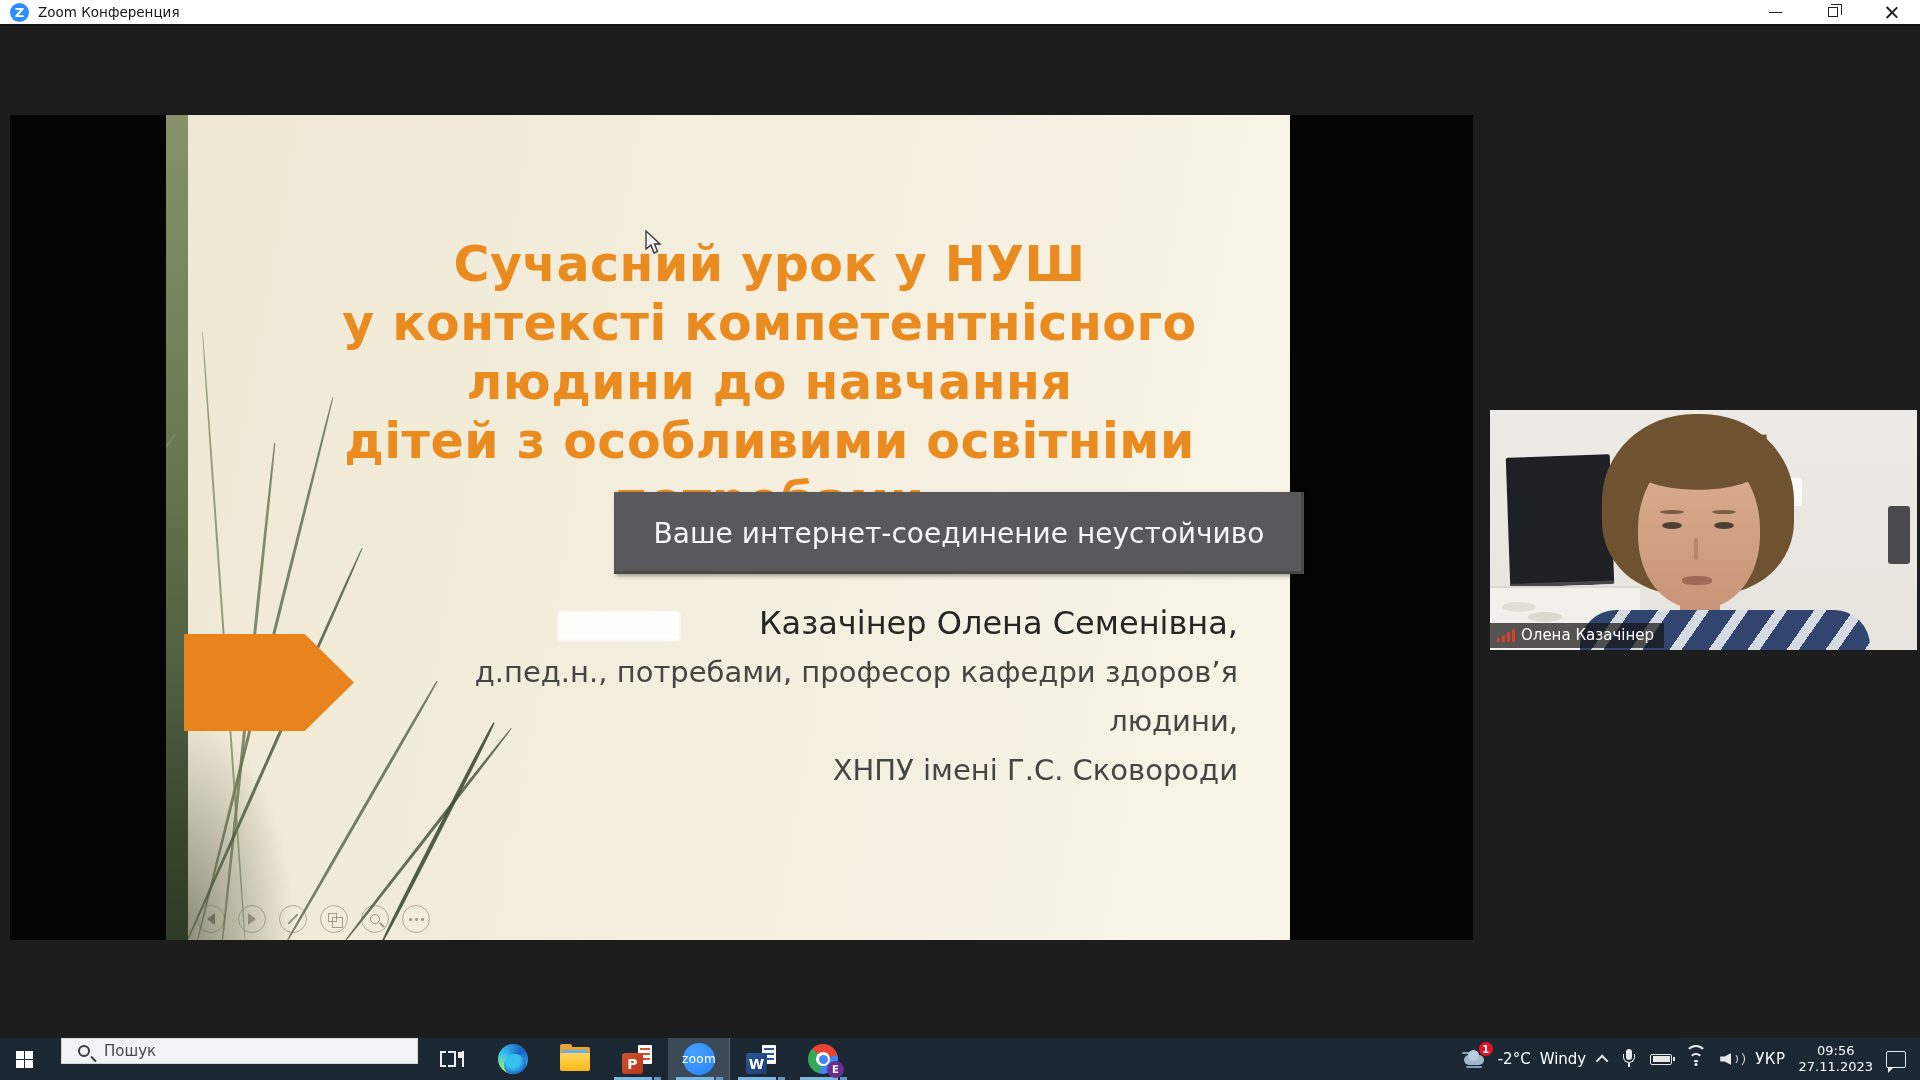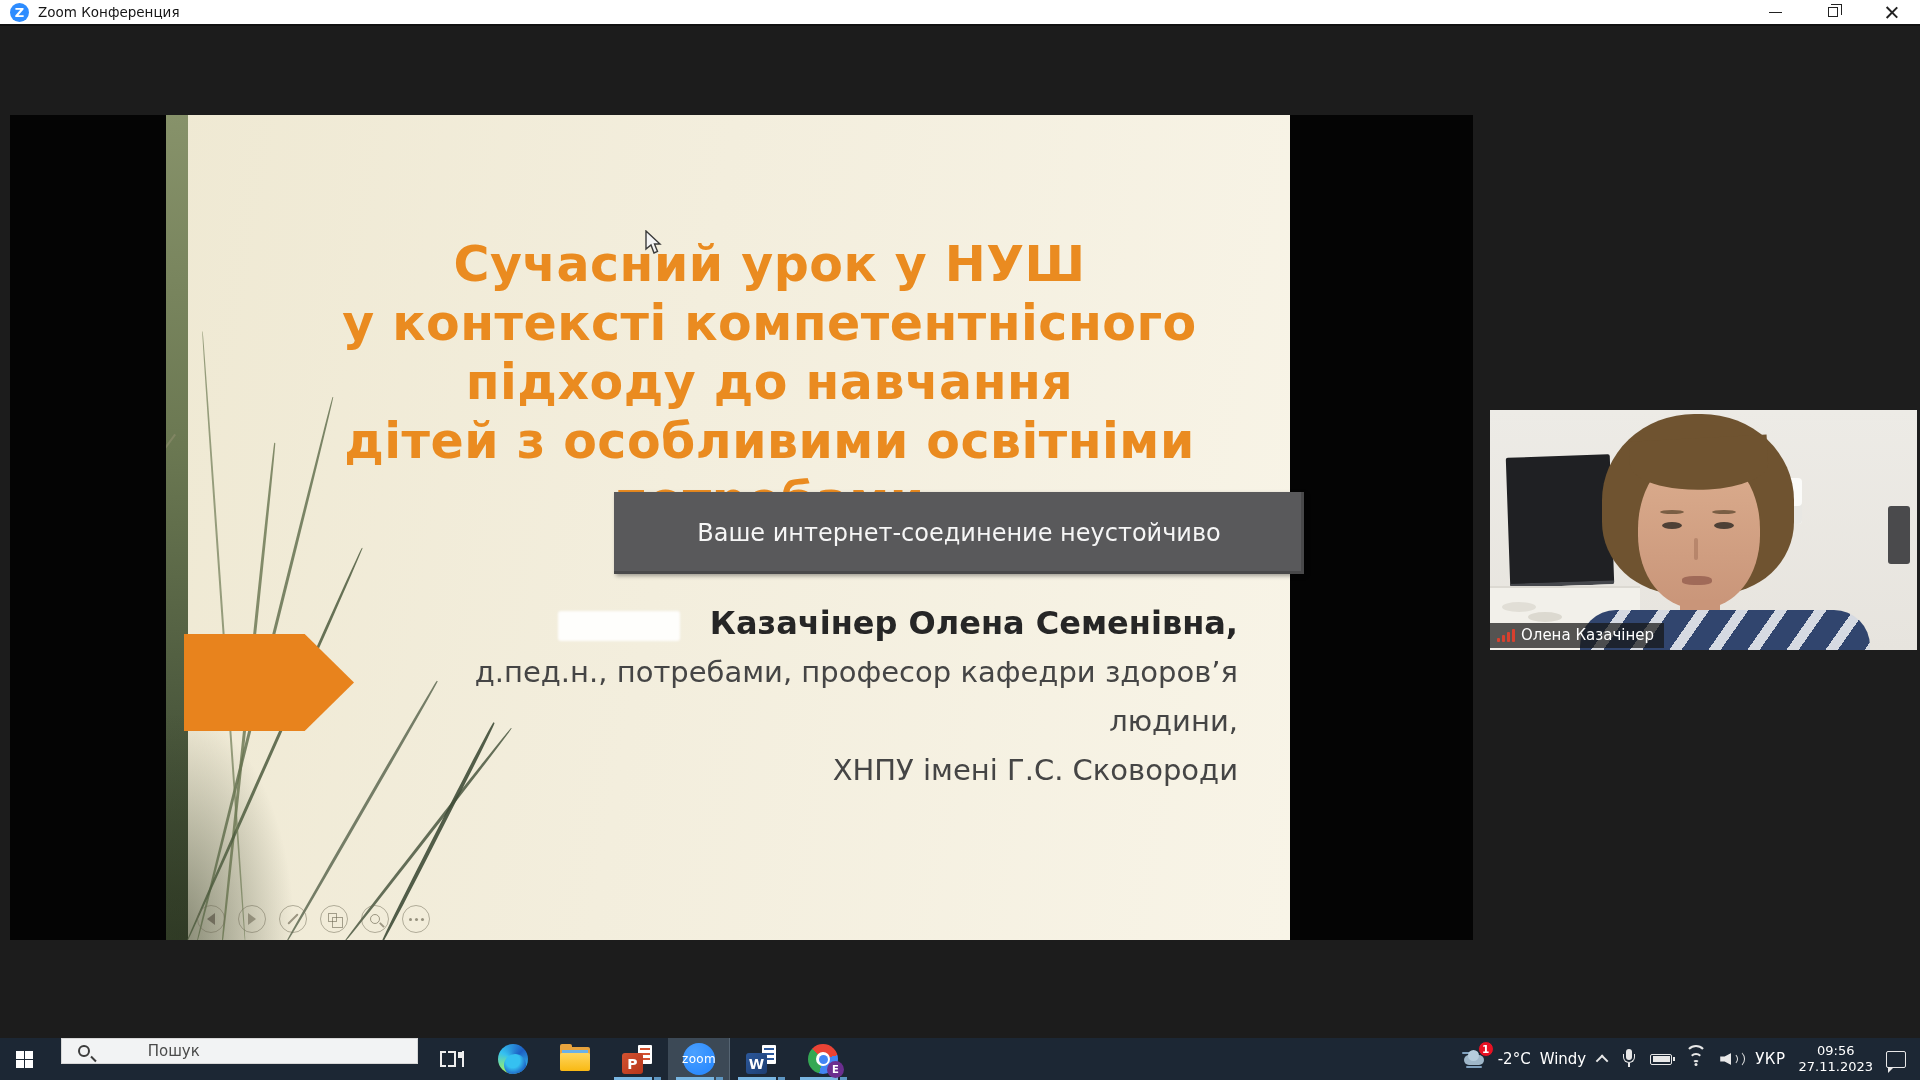--- a/index.html
+++ b/index.html
@@ -44,21 +44,21 @@
            background:radial-gradient(ellipse at 10% 100%, rgba(45,55,33,.55), rgba(45,55,33,0) 70%); }
   .beam { position:absolute; left:10px; top:320px; width:265px; height:2px;
            background:rgba(150,145,115,.5); transform:rotate(126deg); transform-origin:top left; }
 
   .slide-title { position:absolute; left:95px; right:12px; top:120px; text-align:center;
            color:#ea8b20; font-weight:bold; font-size:49px; line-height:59px; letter-spacing:.5px; }
   .glare { position:absolute; left:392px; top:496px; width:122px; height:30px;
            background:rgba(255,255,255,.9); border-radius:3px; filter:blur(1px); }
   .author { position:absolute; right:52px; top:484px; width:860px; text-align:right;
            color:#454545; font-size:29px; line-height:49px; }
-  .author .lead { font-size:32px; font-weight:bold; color:#262626; }
+  .author .lead { font-size:32px; font-weight:normal; color:#262626; }
 
   .orange-arrow { position:absolute; left:18px; top:519px; width:170px; height:97px; background:#e8831d;
            clip-path:polygon(0 0,71% 0,100% 50%,71% 100%,0 100%); }
 
   .slide-nav { position:absolute; left:31px; bottom:7px; display:flex; gap:13px; }
   .nav-circle { width:28px; height:28px; border-radius:50%; border:1.4px solid rgba(110,105,85,.5);
            display:flex; align-items:center; justify-content:center; position:relative; }
   .tri-left { width:0; height:0; border:6px solid transparent; border-right:8px solid rgba(95,90,75,.75); margin-left:-6px;}
   .tri-right{ width:0; height:0; border:6px solid transparent; border-left:8px solid rgba(110,105,85,.6); margin-right:-6px;}
   .pen-glyph { width:14px; height:2px; background:rgba(110,105,85,.65); transform:rotate(-45deg); border-radius:1px; }
@@ -68,21 +68,21 @@
   .mag-glyph { width:10px; height:10px; border:1.6px solid rgba(110,105,85,.65); border-radius:50%; position:relative; }
   .mag-glyph::after { content:""; position:absolute; left:8px; top:9px; width:6px; height:1.8px;
            background:rgba(110,105,85,.65); transform:rotate(45deg); }
   .dots-glyph { width:3px; height:3px; border-radius:50%; background:rgba(110,105,85,.7);
            box-shadow:6px 0 0 rgba(110,105,85,.7), 12px 0 0 rgba(110,105,85,.7); margin-right:12px;}
 
   
   .net-warning { position:absolute; left:614px; top:466px; width:690px; height:82px; background:#59595b;
            display:flex; align-items:center; justify-content:center;
            box-shadow:inset -3px -3px 0 rgba(0,0,0,.18), 2px 2px 4px rgba(0,0,0,.35); }
-  .net-warning span { color:#f6f6f6; font-size:24px; }
+  .net-warning span { color:#f6f6f6; font-size:28px; }
 
   
   .video-tile { position:absolute; left:1490px; top:384px; width:427px; height:240px; overflow:hidden;
            background:linear-gradient(#edebe6,#e7e4de); }
   .v-monitor { position:absolute; left:18px; top:46px; width:104px; height:130px; background:#1f2023;
            border-bottom:4px solid #45474c; transform:rotate(-2deg); border-radius:2px; }
   .v-shelf { position:absolute; left:0; top:176px; width:150px; height:64px; background:#f2f0ea;
            box-shadow:inset 0 2px 0 #dcd9d2; }
   .v-dish { position:absolute; left:12px; top:192px; width:34px; height:10px; border-radius:50%;
            background:#e1ded6; box-shadow:26px 10px 0 #dcd9d0; }
@@ -114,21 +114,21 @@
 
   
   .cursor { position:absolute; left:645px; top:204px; }
 
   
   .taskbar { position:absolute; left:0; top:1038px; width:1920px; height:42px; background:#1c2734; }
   .start-btn { position:absolute; left:0; top:0; width:48px; height:42px; display:flex; align-items:center; justify-content:center; }
   .win-logo { width:17px; height:17px; display:grid; grid-template-columns:8px 8px; grid-template-rows:8px 8px; gap:1.5px; }
   .win-logo i { background:#fff; }
   .search-box { position:absolute; left:61px; top:0; width:357px; height:26px; background:#f2f3f4;
-           border:1px solid #d7d7d7; display:flex; align-items:center;gap:44px; }
+           border:1px solid #d7d7d7; display:flex; align-items:center; }
   .mag-icon { width:12px; height:12px; border:2px solid #3c3c3c; border-radius:50%; margin-left:16px; position:relative; }
   .mag-icon::after { content:""; position:absolute; left:10px; top:11px; width:7px; height:2px;
            background:#3c3c3c; transform:rotate(45deg); }
   .search-box input { border:none; outline:none; background:transparent; font-size:15px; color:#3b3b3b;
            margin-left:14px; width:280px; font-family:inherit; }
   .search-box input::placeholder { color:#4a4a4a; opacity:1; }
   .taskview-btn { position:absolute; left:424px; top:0; width:48px; height:42px; display:flex; align-items:center; justify-content:center; }
   .tv-glyph { width:16px; height:16px; border:2px solid #eee; position:relative; }
   .tv-glyph::before { content:""; position:absolute; left:4px; top:-2px; width:2px; height:16px; background:#1c2734; box-shadow:0 0 0 0 #fff; }
   .tv-glyph::after { content:""; position:absolute; left:20px; top:-2px; width:2px; height:16px; background:#eee; }
@@ -241,21 +241,21 @@
       <div class="blade b3"></div>
       <div class="blade b4"></div>
       <div class="blade b5"></div>
       <div class="blade b6"></div>
       <div class="blade b7"></div>
       <div class="beam"></div>
 
       <div class="slide-title">
         <div>Сучасний урок у НУШ</div>
         <div>у контексті компетентнісного</div>
-        <div>підходу до навчання</div>
+        <div>людини до навчання</div>
         <div>дітей з особливими освітніми</div>
         <div>потребами</div>
       </div>
 
       <div class="glare"></div>
 
       <div class="author">
         <div class="lead">Казачінер Олена Семенівна,</div>
         <div>д.пед.н., потребами, професор кафедри здоров’я людини,</div>
         <div>ХНПУ імені Г.С. Сковороди</div>

